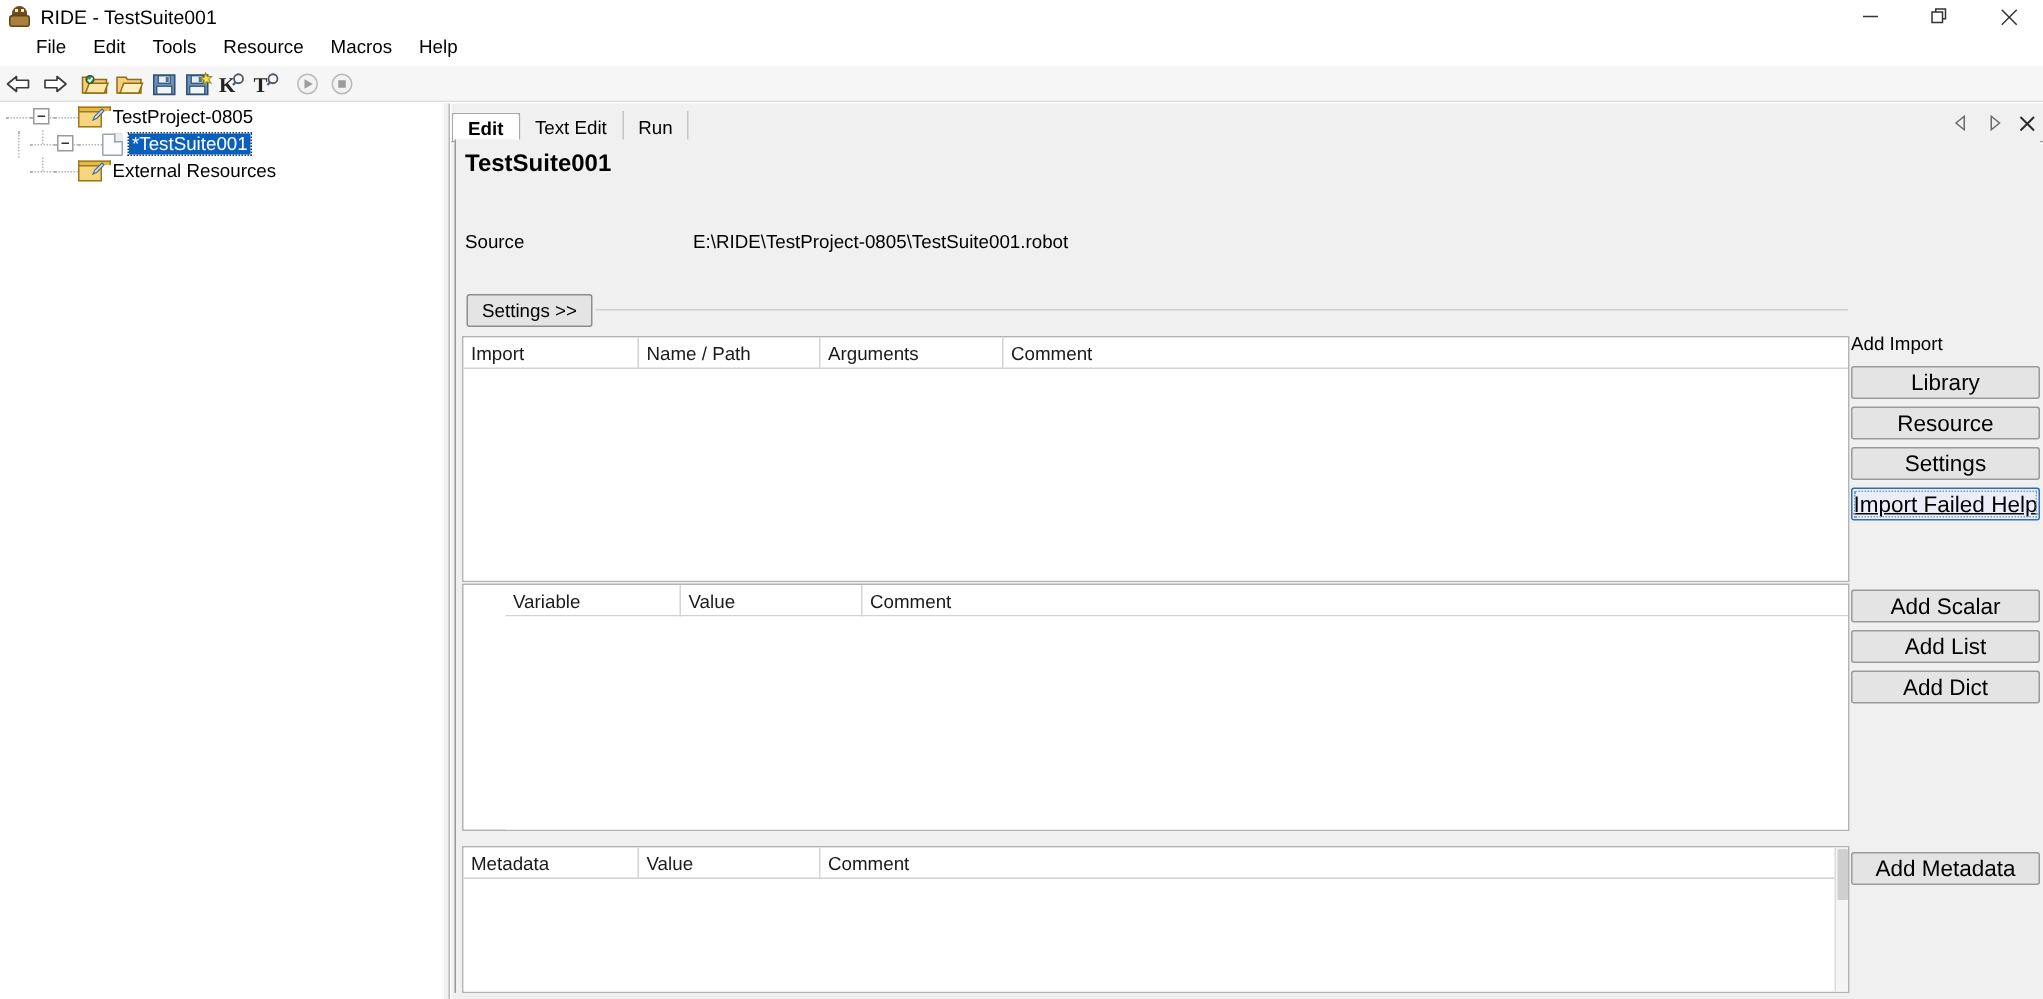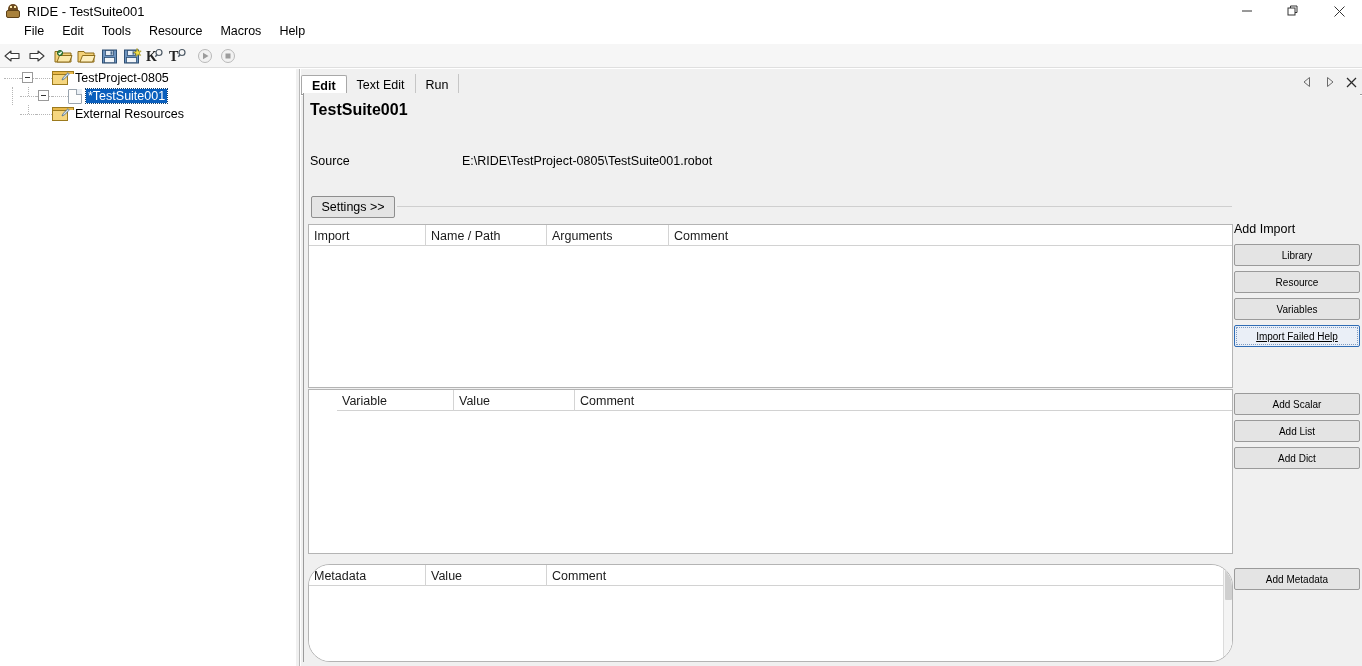--- a/index.html
+++ b/index.html
@@ -335,21 +335,21 @@
     font-size: 12.5px;
     color: #000;
     height: 17px;
   }
   .sbtn {
     width: 126px; height: 22px;
     margin-top: 5px;
     background: #e4e4e4;
     border: 1px solid #9a9a9a;
     border-radius: 2px;
-    font-size: 10px;
+    font-size: 15px;
     display: flex; align-items: center; justify-content: center;
     color: #000;
   }
   .sbtn.focused {
     background: #eaeff7;
     border: 1px solid #2f6cb5;
     outline: 1px dotted #7d9cc4;
     outline-offset: -3px;
     text-decoration: underline;
   }
@@ -583,37 +583,37 @@
 
     <div class="grid" style="left:4px; top:296px; width:925px; height:165px;padding-left:28px;">
       <div class="grid-header">
         <div class="gh-cell" style="width:117px;">Variable</div>
         <div class="gh-cell" style="width:121px;">Value</div>
         <div class="gh-cell" style="width:320px; border-right:none;">Comment</div>
       </div>
       <div class="grid-body" style="height:143px;"></div>
     </div>
 
-    <div class="grid" style="left:4px; top:471px; width:925px; height:98px;border-radius:22px;">
+    <div class="grid" style="left:4px; top:471px; width:925px; height:98px;">
       <div class="grid-header">
         <div class="gh-cell" style="width:117px;">Metadata</div>
         <div class="gh-cell" style="width:121px;">Value</div>
         <div class="gh-cell" style="width:320px; border-right:none;">Comment</div>
       </div>
       <div class="grid-body" style="height:76px;"></div>
       <div class="grid-vsb">
         <div class="thumb"></div>
       </div>
     </div>
 
     <div class="side" style="top:129px;">
       <div class="side-label">Add Import</div>
       <div class="sbtn">Library</div>
       <div class="sbtn">Resource</div>
-      <div class="sbtn">Variables</div>
+      <div class="sbtn">Settings</div>
       <div class="sbtn focused">Import Failed Help</div>
     </div>
 
     <div class="side" style="top:295px;">
       <div class="sbtn">Add Scalar</div>
       <div class="sbtn">Add List</div>
       <div class="sbtn">Add Dict</div>
     </div>
 
     <div class="side" style="top:470px;">

